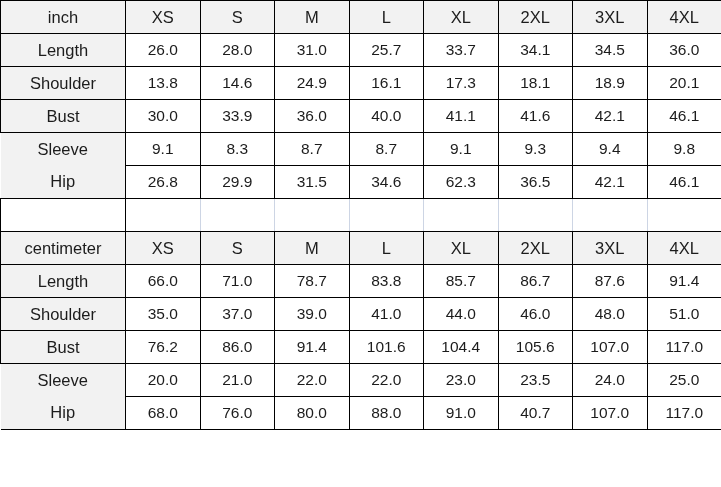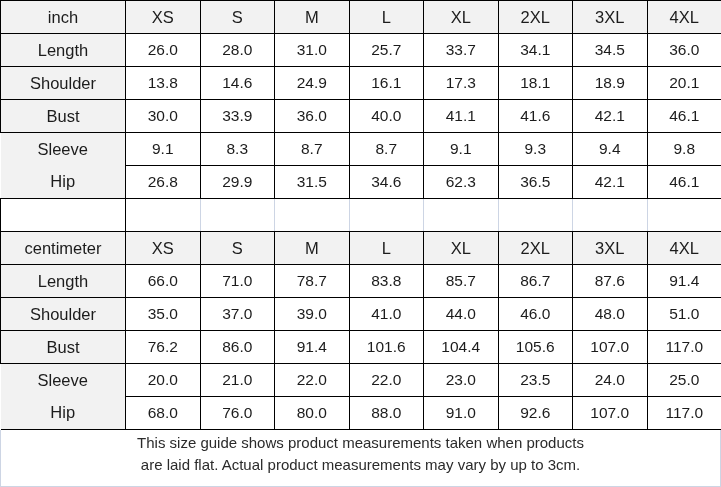--- a/index.html
+++ b/index.html
@@ -214,24 +214,20 @@
           <td class="value-cell">24.0</td>
           <td class="value-cell">25.0</td>
         </tr>
         <tr>
           <td class="label-cell label-hip">Hip</td>
           <td class="value-cell">68.0</td>
           <td class="value-cell">76.0</td>
           <td class="value-cell">80.0</td>
           <td class="value-cell">88.0</td>
           <td class="value-cell">91.0</td>
-          <td class="value-cell">92.6</td>
+          <td class="value-cell">40.7</td>
           <td class="value-cell">107.0</td>
           <td class="value-cell">117.0</td>
         </tr>
       </tbody>
   </table>
 
-  <div class="note">
-    <div class="note-line">This size guide shows product measurements taken when products</div>
-    <div class="note-line">are laid flat. Actual product measurements may vary by up to 3cm.</div>
-  </div>
 </div>
 
 </body></html>

